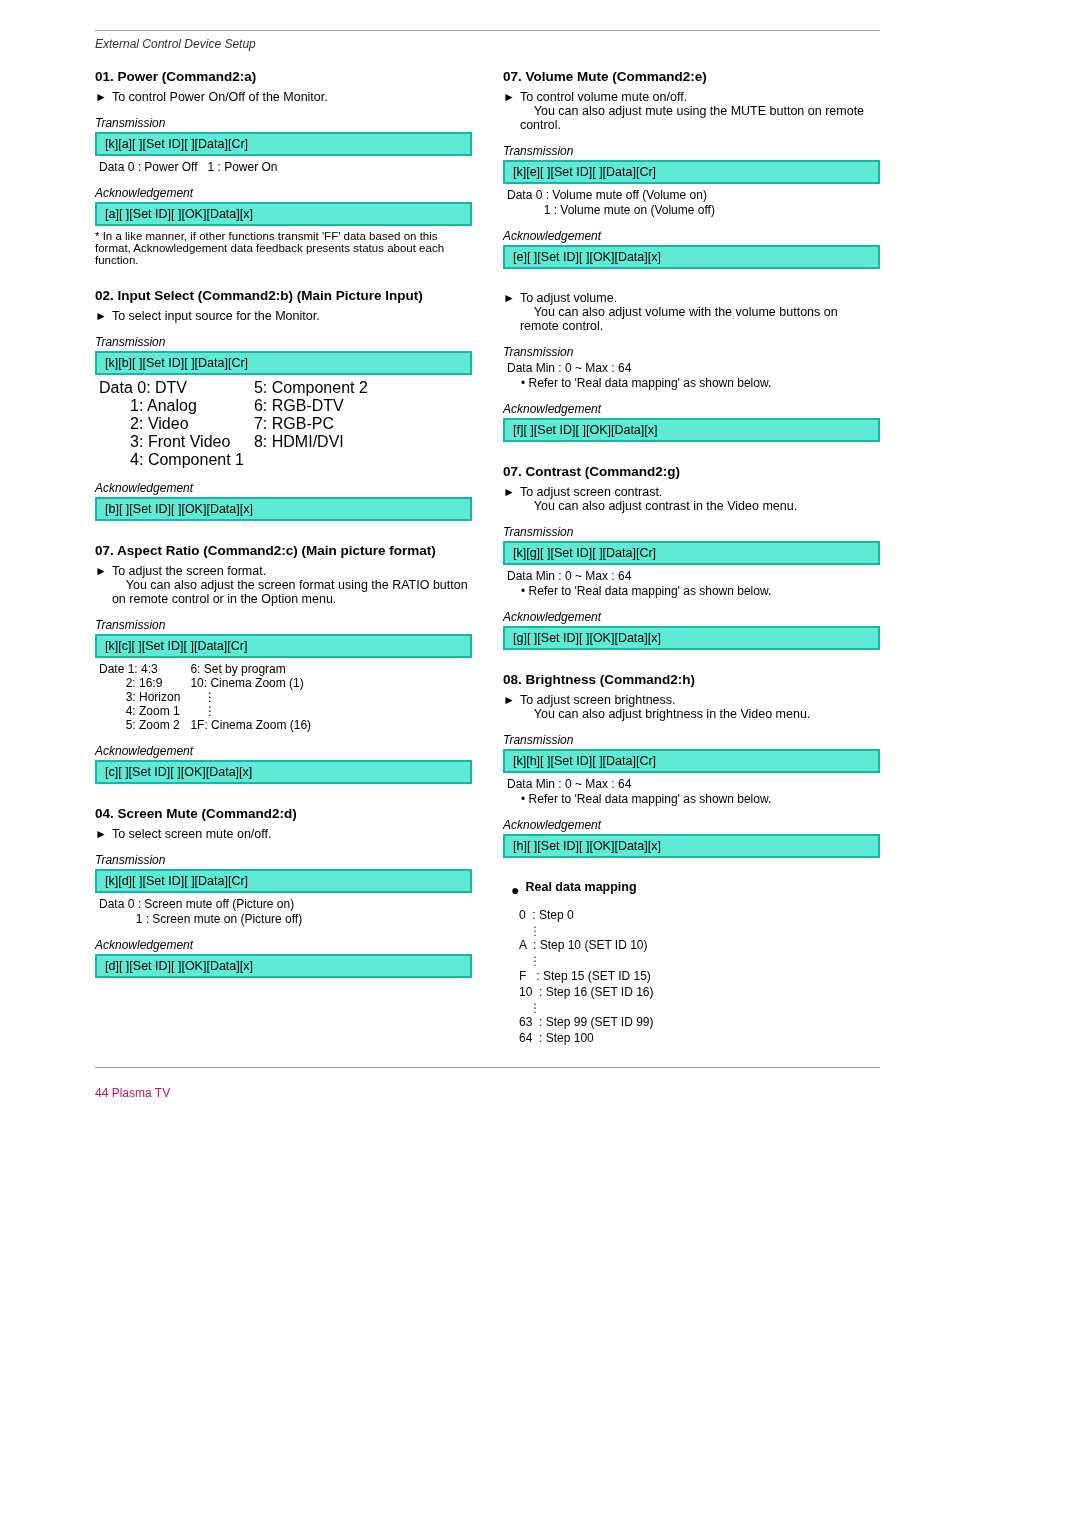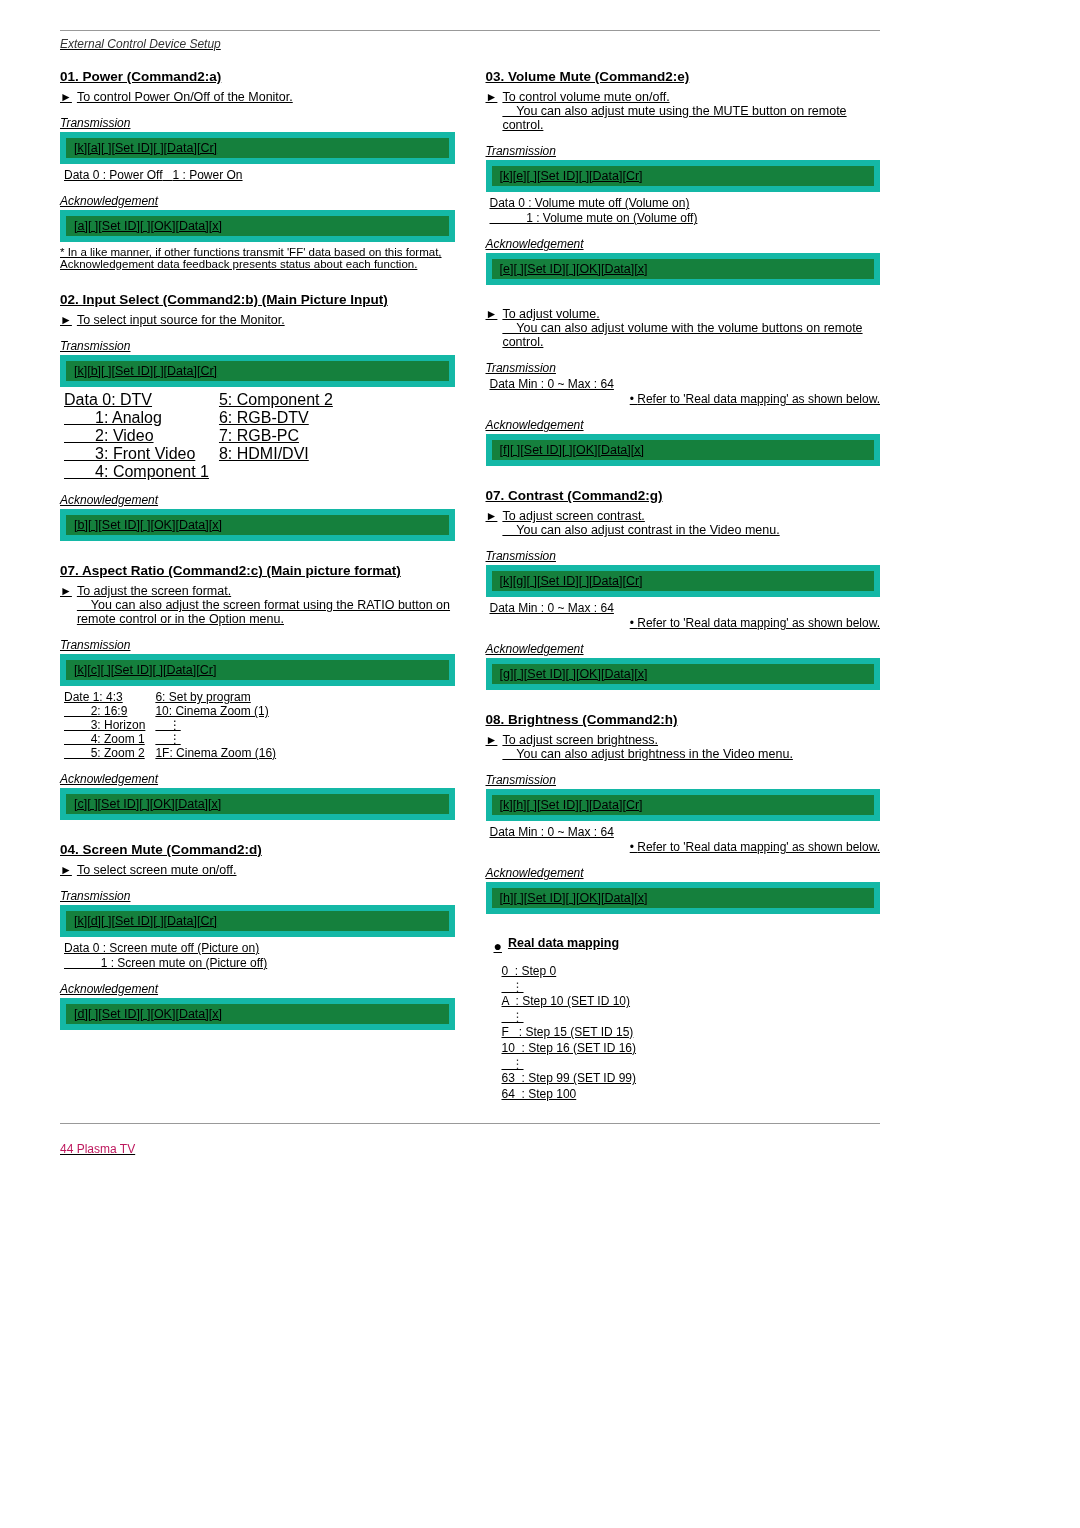--- a/index.html
+++ b/index.html
@@ -8,23 +8,22 @@
       font-size: 13px;
       background: #fff;
       color: #000;
       width: 1080px;
       min-height: 1528px;
       padding: 0;
     }
     .page {
       width: 940px;
       min-height: 1528px;
-      padding: 30px 60px 40px 60px;
+      padding: 30px 60px 40px 95px;
       position: relative;
-      text-decoration: underline;
     }
     .top-rule {
       border-top: 1.5px solid #999;
       margin-bottom: 6px;
     }
     .bottom-rule {
       border-top: 1px solid #999;
       margin-top: 20px;
     }
     .page-header {
@@ -64,38 +63,37 @@
       font-size: 12px;
       flex-shrink: 0;
     }
     .label-italic {
       font-style: italic;
       font-size: 12px;
       margin-bottom: 2px;
       margin-top: 12px;
     }
     .cmd-box-full {
-      border: 6px solid #14b8a6;
+      border: 2px solid #14b8a6;
       padding: 3px 8px;
       font-size: 12.5px;
       display: block;
       margin-bottom: 4px;
-      background: #15803d;
+      background: #5eead4;
       width: 100%;
     }
     .note-star {
       font-size: 11.5px;
       margin-top: 4px;
       margin-bottom: 4px;
     }
     .bullet {
       font-size: 12px;
       padding-left: 14px;
       margin-bottom: 2px;
-      text-align: right;
     }
     .bullet::before { content: "• "; }
     .real-data-mapping {
       margin-top: 12px;
       padding-left: 8px;
     }
     .rdm-title {
       font-weight: bold;
       font-size: 12.5px;
       margin-bottom: 6px;
@@ -217,21 +215,21 @@
         </div>
         <div class="label-italic">Acknowledgement</div>
         <div class="cmd-box-full">[d][  ][Set ID][  ][OK][Data][x]</div>
       </div>
 
     </div>
 
     <div class="col">
 
       <div class="section">
-        <div class="section-title">03. Volume Mute (Command2:e)</div>
+        <div class="section-title">07. Volume Mute (Command2:e)</div>
         <div class="arrow-item">
           <span class="arrow">►</span>
           <span>To control volume mute on/off.<br>&nbsp;&nbsp;&nbsp;&nbsp;You can also adjust mute using the MUTE button on remote control.</span>
         </div>
         <div class="label-italic">Transmission</div>
         <div class="cmd-box-full">[k][e][  ][Set ID][  ][Data][Cr]</div>
         <div class="data-rows">
           <div class="data-row">Data  0 :  Volume mute off (Volume on)</div>
           <div class="data-row">&nbsp;&nbsp;&nbsp;&nbsp;&nbsp;&nbsp;&nbsp;&nbsp;&nbsp;&nbsp;&nbsp;1 :  Volume mute on (Volume off)</div>
         </div>

